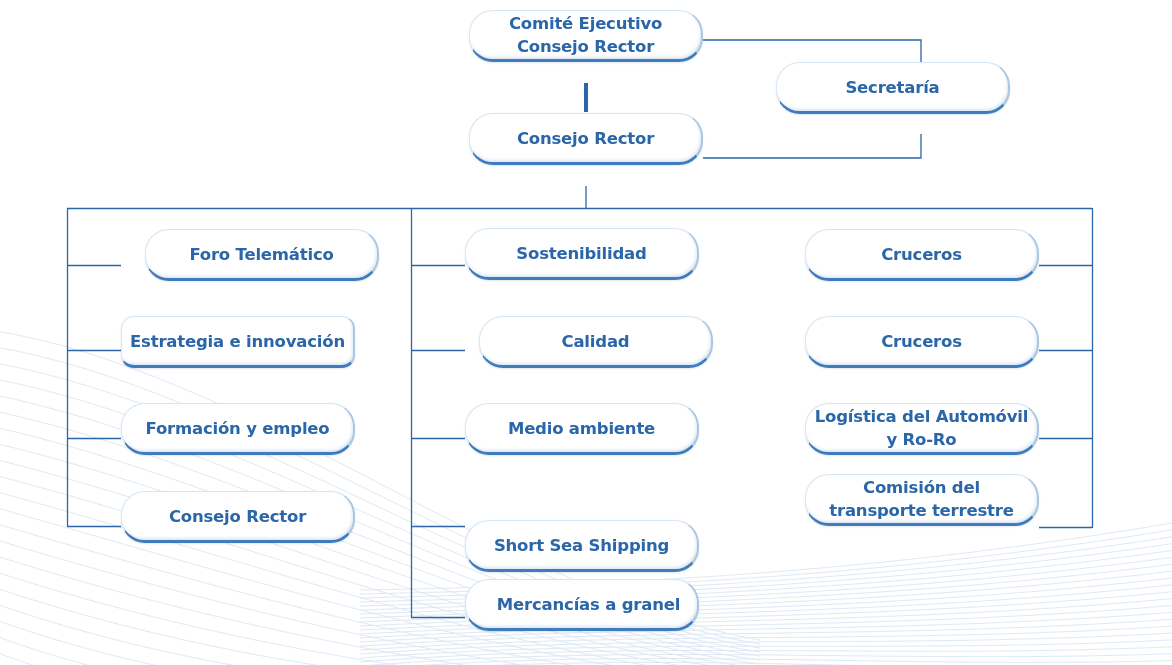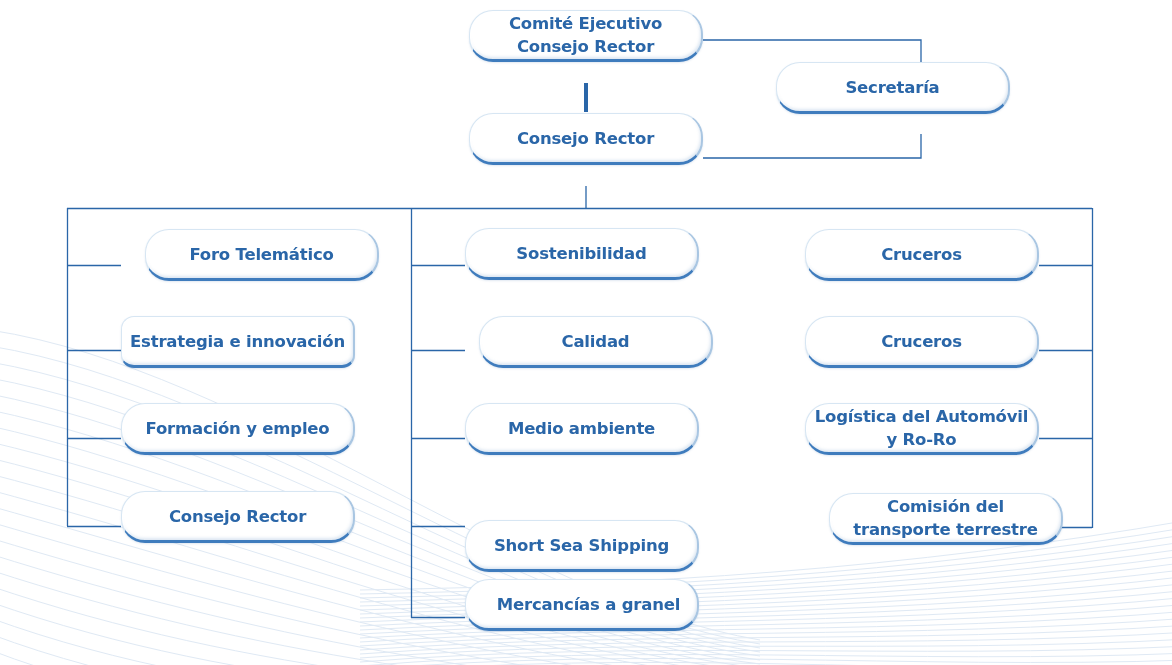--- a/index.html
+++ b/index.html
@@ -130,14 +130,14 @@
 <div class="node" style="left:465px; top:228px;">Sostenibilidad</div>
 <div class="node" style="left:479px; top:316px;">Calidad</div>
 <div class="node" style="left:465px; top:403px;">Medio ambiente</div>
 <div class="node" style="left:465px; top:520px;">Short Sea Shipping</div>
 <div class="node" style="left:465px; top:579px;padding-left:20px;">Mercancías a granel</div>
 
 <div class="node" style="left:805px; top:229px;">Cruceros</div>
 <div class="node" style="left:805px; top:316px;">Cruceros</div>
 <div class="node" style="left:805px; top:403px;">Logística del Automóvil
 y Ro-Ro</div>
-<div class="node" style="left:805px; top:493px;margin-left:24px;">Comisión del
+<div class="node" style="left:805px; top:474px;">Comisión del
 transporte terrestre</div>
 
 </body></html>

